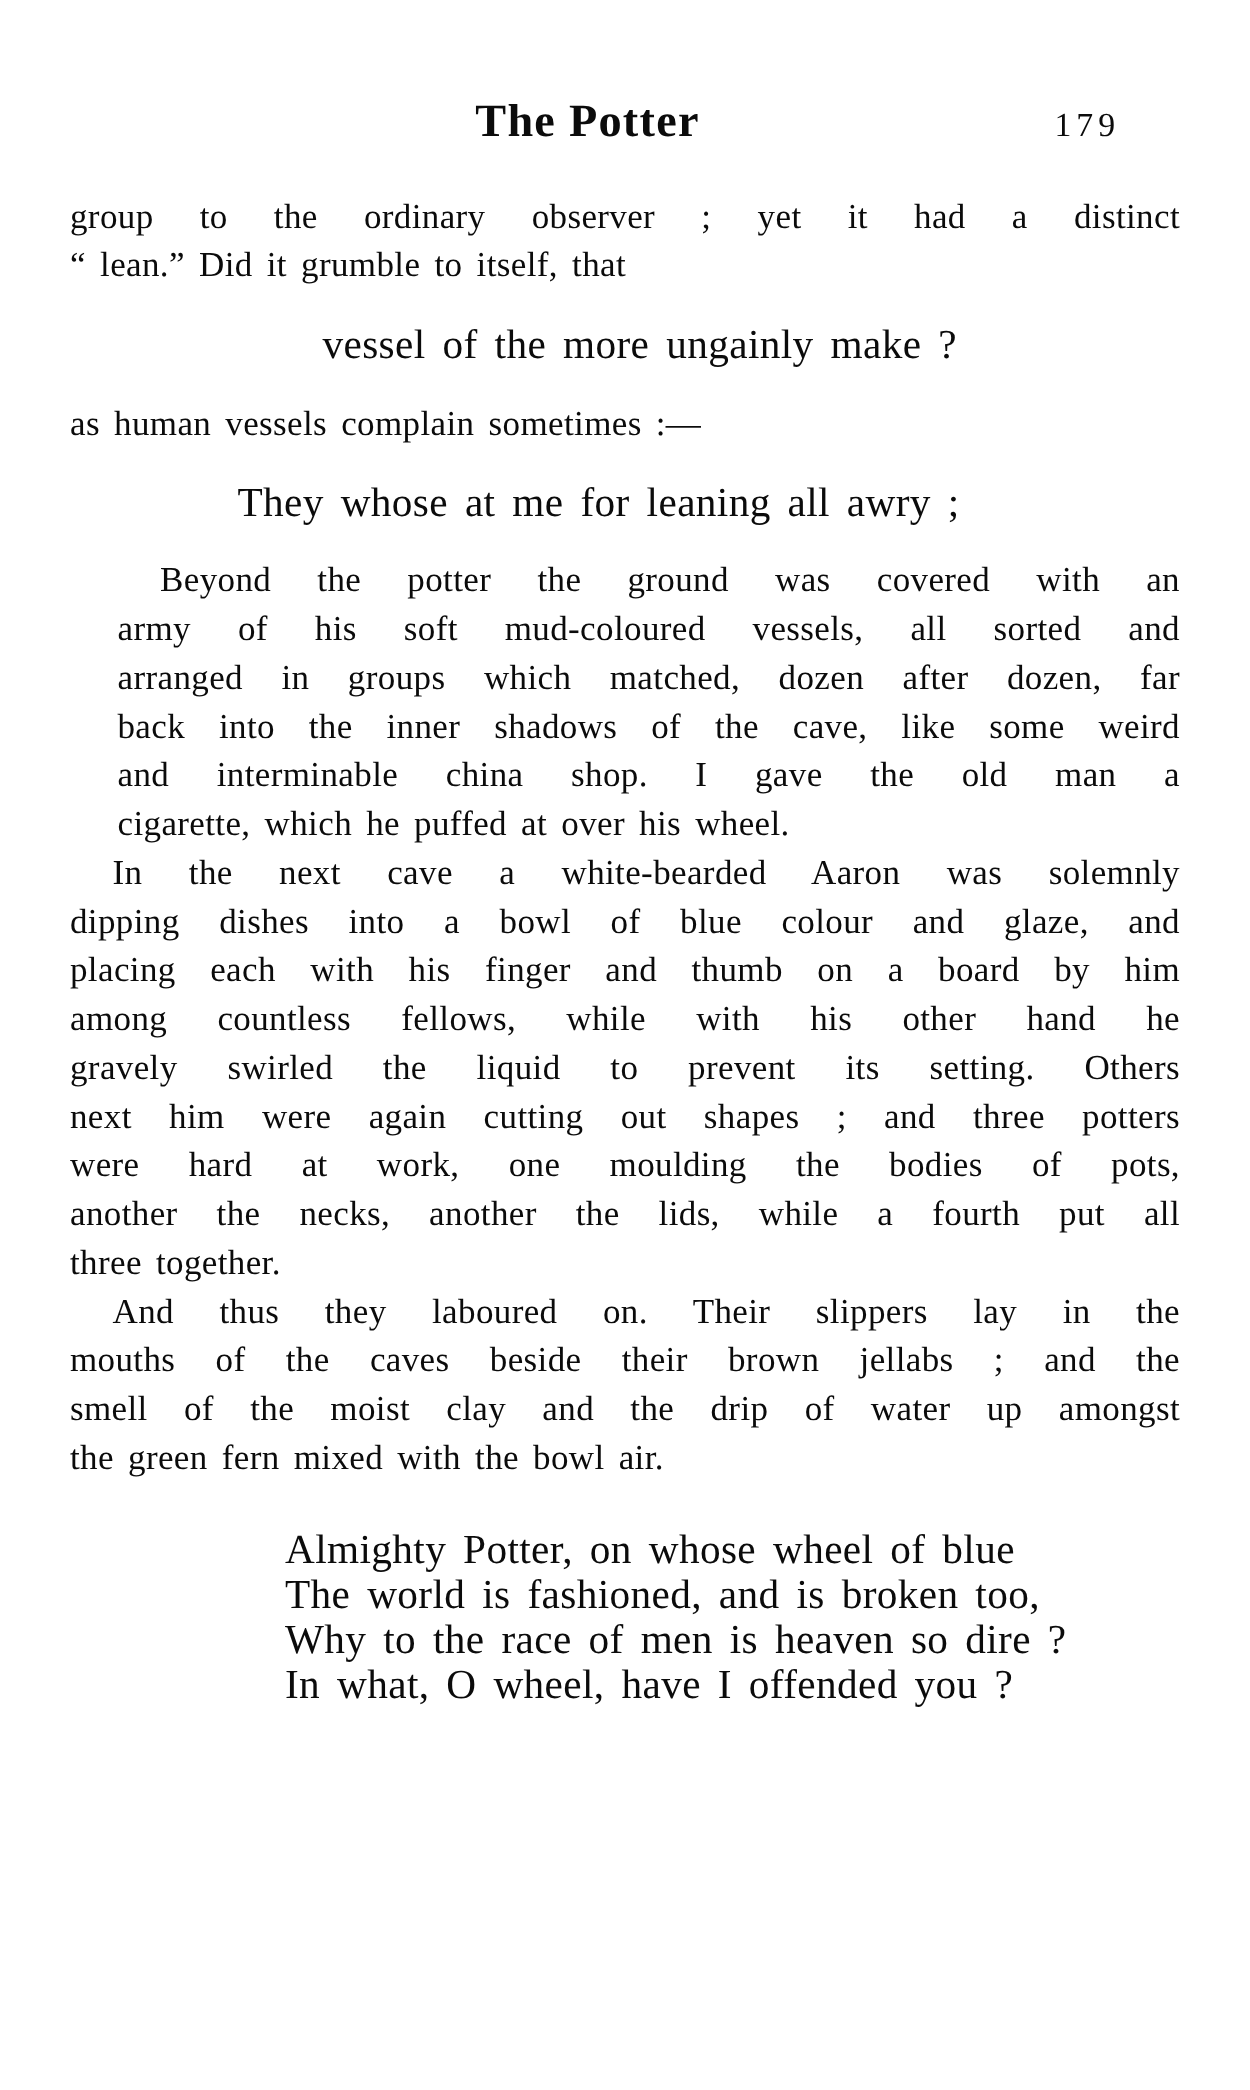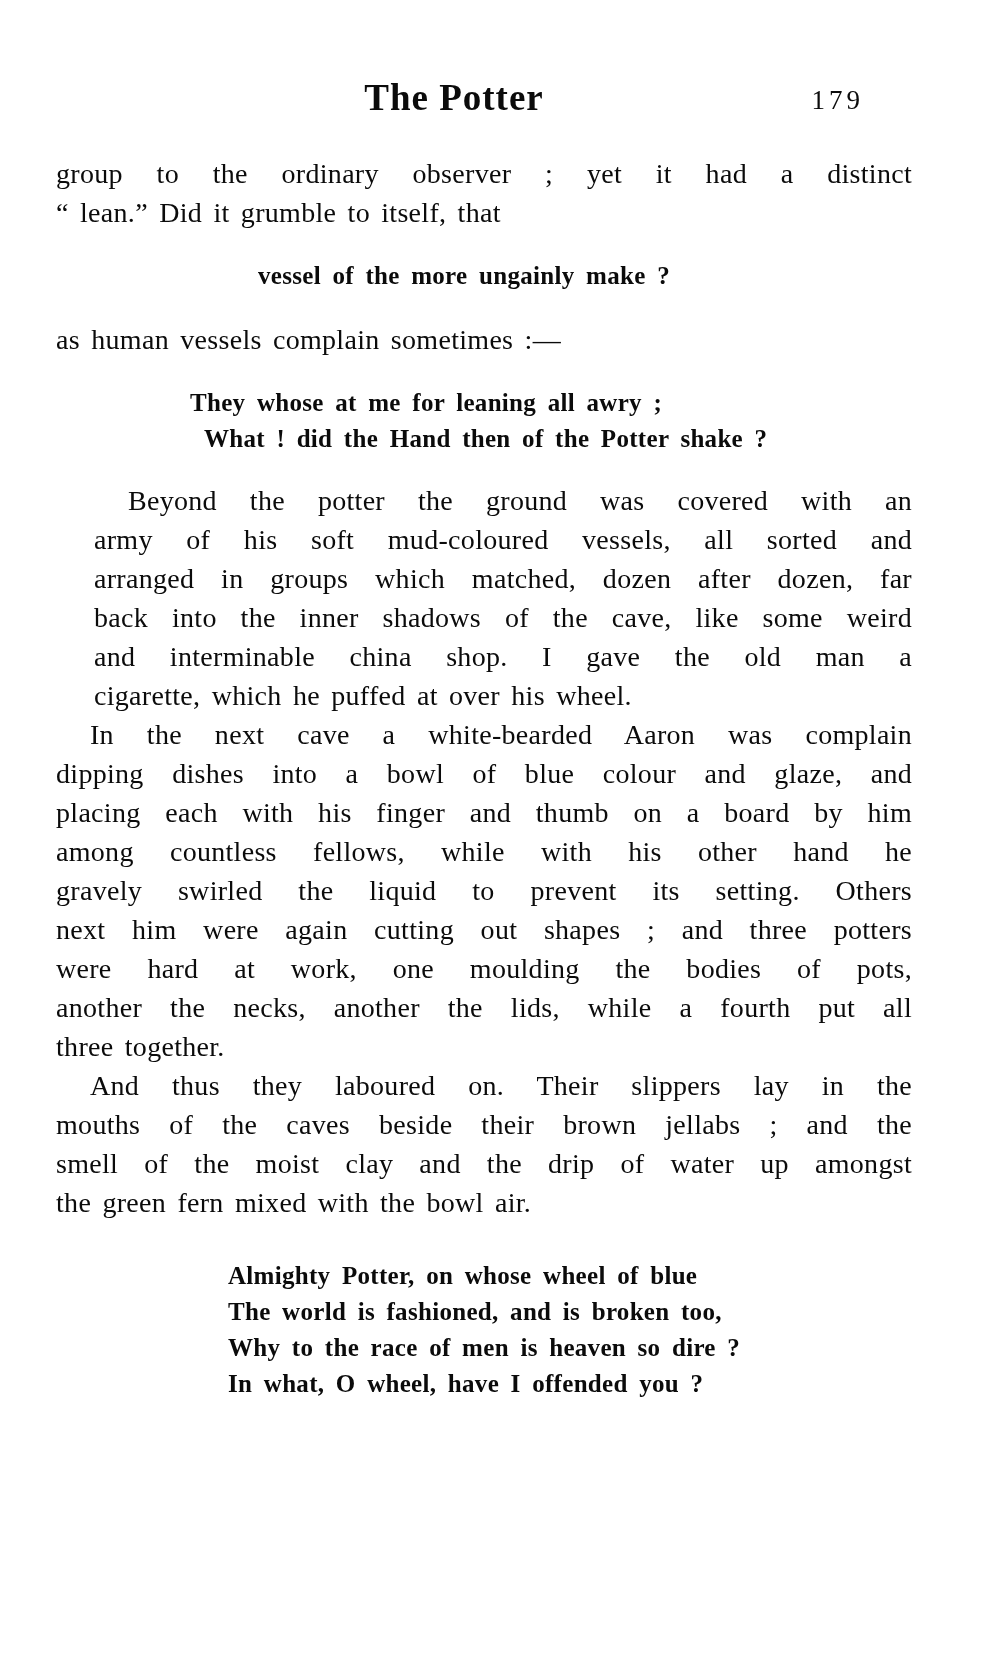--- a/index.html
+++ b/index.html
@@ -8,21 +8,21 @@
     background: #ffffff;
   }
   .page {
     position: relative;
     width: 1000px;
     height: 1672px;
     box-sizing: border-box;
     background: #ffffff;
     color: #0b0b0b;
     font-family: "Liberation Serif", "DejaVu Serif", serif;
-    padding: 76px 88px 0 56px;
+    padding: 76px 56px 0 56px;
     overflow: hidden;
   }
   
   .header {
     position: relative;
     height: 44px;
     margin-bottom: 34px;
   }
   .title {
     position: absolute;
@@ -60,25 +60,24 @@
   }
   .pline.first-indent {
     text-indent: 34px;
   }
   .single-line {
     text-align: left;
     text-align-last: left;
   }
   
   .verse {
-    font-size: 25px;
+    font-size: 33px;
     line-height: 36px;
     word-spacing: 5px;
     letter-spacing: 0.3px;
-    font-weight: bold;
   }
   .verse-ungainly { margin: 26px 0 0 202px; }
   .par-asvessels  { margin-top: 26px; }
   .verse-sneer    { margin: 26px 0 0 134px; }
   .verse-sneer .vline-2 { padding-left: 14px; }
   .par-beyond     { margin-top: 24px; margin-left: 38px; }
   .verse-almighty { margin: 36px 0 0 172px; }
 </style>
 </head>
 <body style="background: rgb(255, 255, 255);">
@@ -100,34 +99,33 @@
     <div class="verse verse-ungainly">
       <div>vessel of the more ungainly make ?</div>
     </div>
 
     <div class="par-asvessels">
       <div class="pline single-line">as human vessels complain sometimes :—</div>
     </div>
 
     <div class="verse verse-sneer">
       <div class="vline-1">They whose at me for leaning all awry ;</div>
-      <div class="vline-2">What ! did the Hand then of the Potter shake ?</div>
     </div>
 
     <div class="par-beyond">
       <div class="pline first-indent">Beyond the potter the ground was covered with an</div>
       <div class="pline">army of his soft mud-coloured vessels, all sorted and</div>
       <div class="pline">arranged in groups which matched, dozen after dozen, far</div>
       <div class="pline">back into the inner shadows of the cave, like some weird</div>
       <div class="pline">and interminable china shop.  I gave the old man a</div>
       <div class="pline last">cigarette, which he puffed at over his wheel.</div>
     </div>
 
     <div>
-      <div class="pline first-indent">In the next cave a white-bearded Aaron was complain</div>
+      <div class="pline first-indent">In the next cave a white-bearded Aaron was solemnly</div>
       <div class="pline">dipping dishes into a bowl of blue colour and glaze, and</div>
       <div class="pline">placing each with his finger and thumb on a board by him</div>
       <div class="pline">among countless fellows, while with his other hand he</div>
       <div class="pline">gravely swirled the liquid to prevent its setting.  Others</div>
       <div class="pline">next him were again cutting out shapes ; and three potters</div>
       <div class="pline">were hard at work, one moulding the bodies of pots,</div>
       <div class="pline">another the necks, another the lids, while a fourth put all</div>
       <div class="pline last">three together.</div>
     </div>
 

